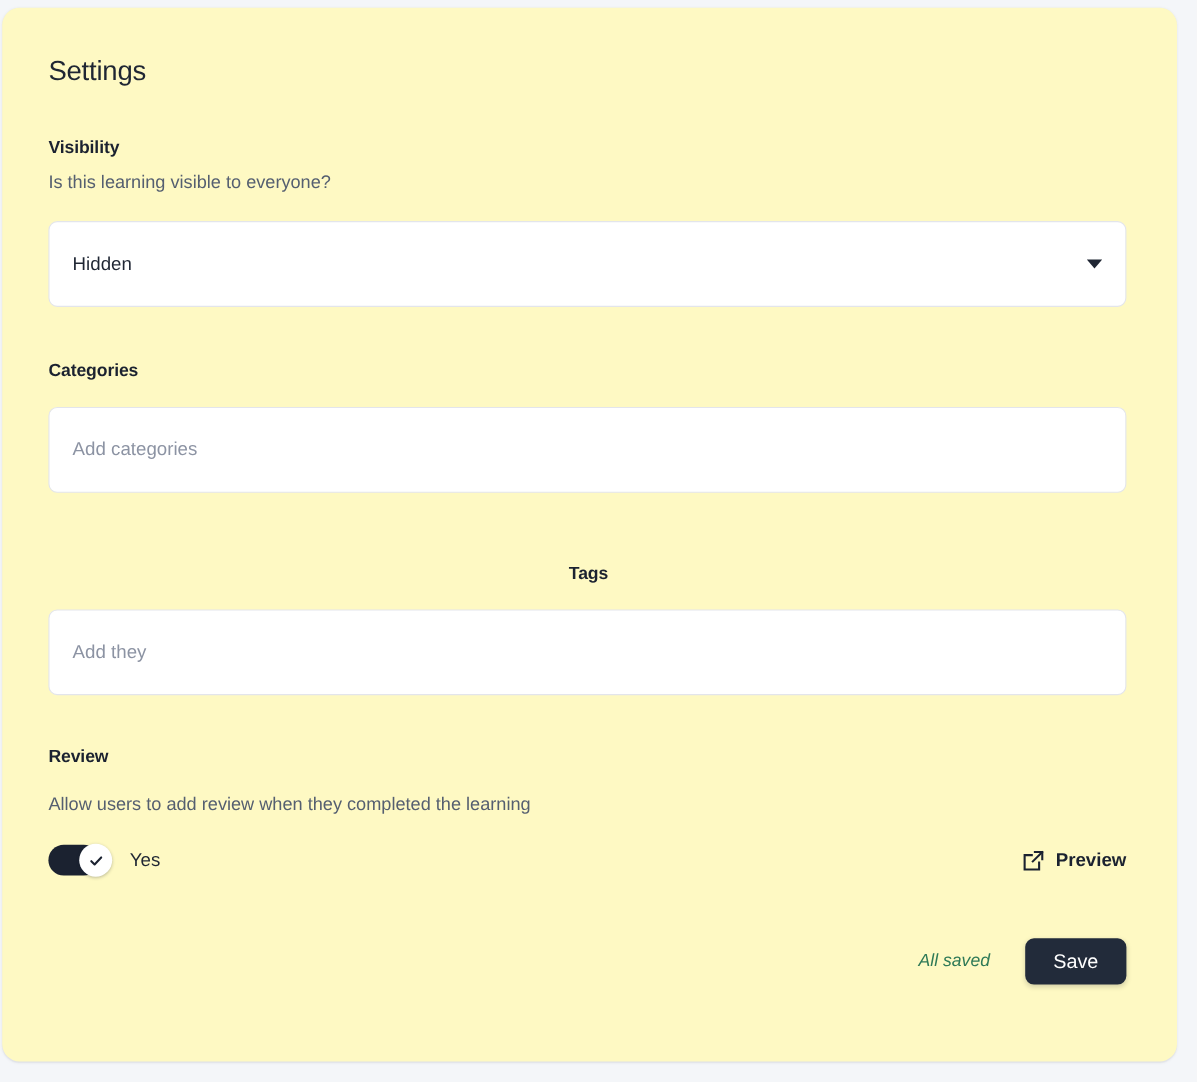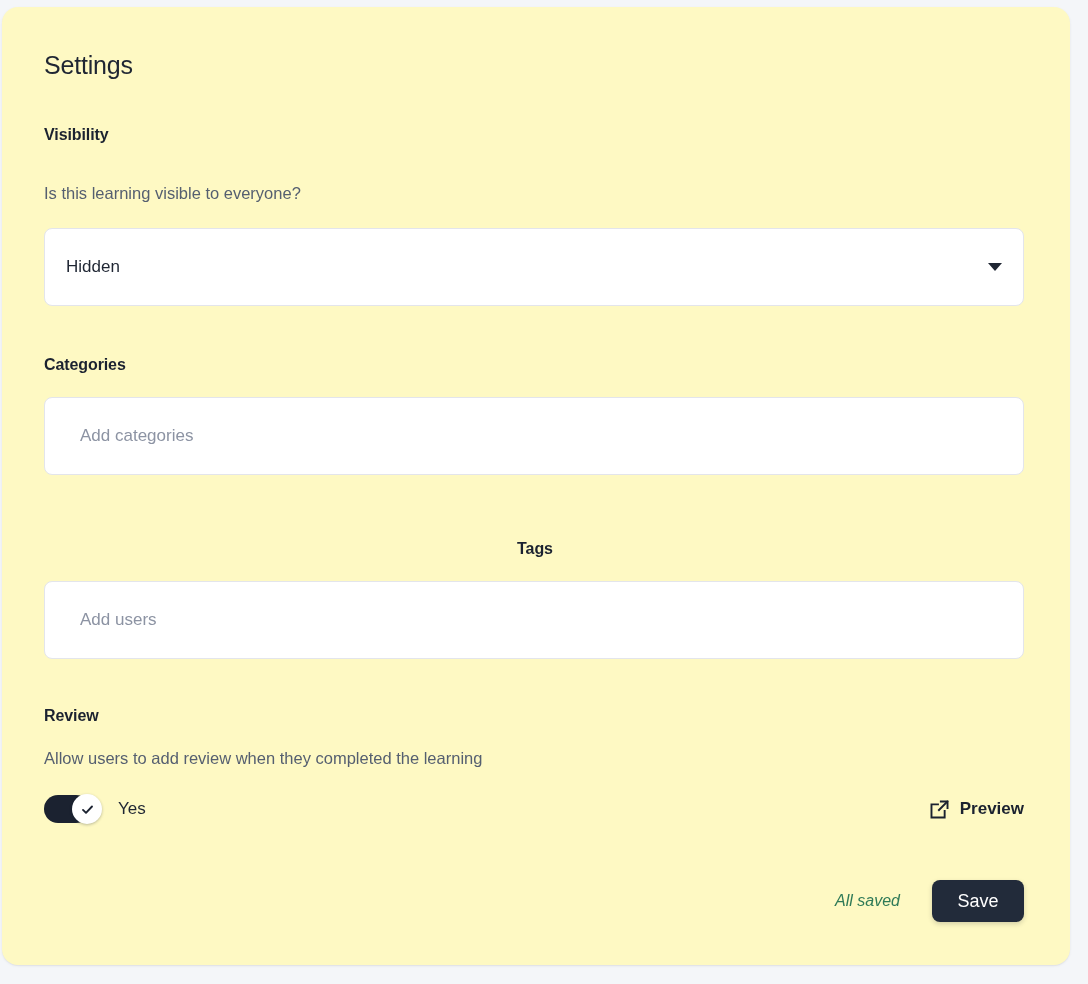--- a/index.html
+++ b/index.html
@@ -95,21 +95,20 @@
   }
 
   .text-box {
     width: 980px;
     height: 78px;
     background: #ffffff;
     border: 1px solid #e3e5eb;
     border-radius: 8px;
     display: flex;
     align-items: center;
-    padding-left: 14px;
   }
   .text-box-placeholder {
     font-size: 17px;
     color: #8c93a3;
     padding-left: 21px;
     line-height: 22px;
   }
 
   .toggle-row {
     display: flex;
@@ -191,39 +190,39 @@
 </head>
 <body>
 
 <div class="page">
   <div class="card">
     <div class="card-inner">
 
       <h1 class="page-title" style="margin-bottom:45px;">Settings</h1>
 
       <div class="section">
-        <div class="field-label" style="margin-bottom:38px;">Visibility</div>
+        <div class="field-label" style="margin-bottom:11px;">Visibility</div>
         <div class="field-help" style="margin-bottom:24px;">Is this learning visible to everyone?</div>
         <div class="select-box">
           <span class="select-value">Hidden</span>
           <span class="select-caret"></span>
         </div>
       </div>
 
       <div class="section" style="margin-top:49px;">
         <div class="field-label" style="margin-bottom:22px;">Categories</div>
         <div class="text-box">
           <span class="text-box-placeholder">Add categories</span>
         </div>
       </div>
 
       <div class="section" style="margin-top:64px;text-align:center;">
         <div class="field-label" style="margin-bottom:22px;">Tags</div>
         <div class="text-box">
-          <span class="text-box-placeholder">Add users</span>
+          <span class="text-box-placeholder">Add they</span>
         </div>
       </div>
 
       <div class="section" style="margin-top:47px;">
         <div class="field-label" style="margin-bottom:22px;">Review</div>
         <div class="field-help" style="margin-bottom:26px;">Allow users to add review when they completed the learning</div>
 
         <div class="toggle-row">
           <div class="toggle-group">
             <div class="toggle">

